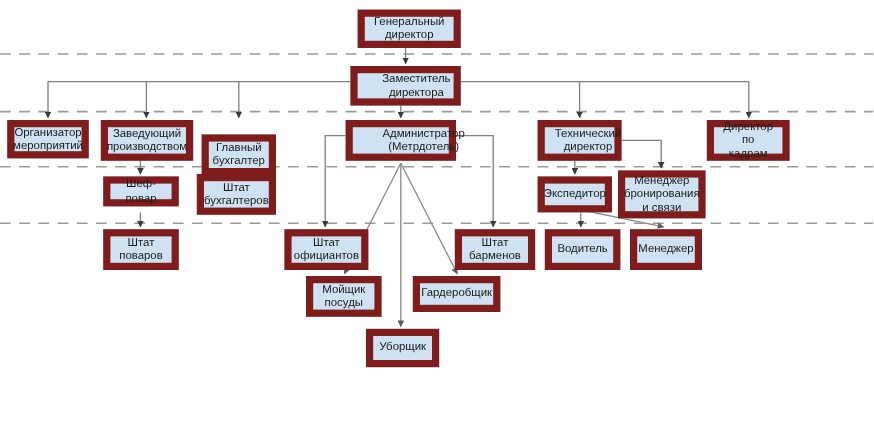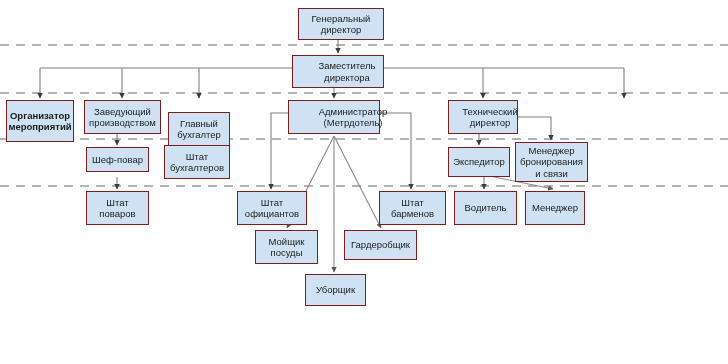--- a/index.html
+++ b/index.html
@@ -21,21 +21,21 @@
     position: absolute;
     left: 0;
     top: 0;
     width: 728px;
     height: 364px;
   }
   .node {
     position: absolute;
     box-sizing: border-box;
     background: #cfe2f3;
-    border: 1px solid #7f1d1d;
+    border: 6px solid #7f1d1d;
     color: #1b1b1b;
     font-size: 9.5px;
     line-height: 11.5px;
     text-align: center;
     display: flex;
     align-items: center;
     justify-content: center;
     padding: 1px 2px;
     white-space: pre-line;
     z-index: 3;
@@ -99,30 +99,32 @@
       <line x1="484" y1="177" x2="484" y2="189" marker-end="url(#arrow)"></line>
 
       <line x1="460" y1="170" x2="553" y2="189" stroke="#8a8a8a" marker-end="url(#arrowlite)"></line>
     </g>
   </svg>
 
   <div class="node" style="left:298px; top:8px;   width:86px; height:32px;">Генеральный
 директор</div>
   <div class="node" style="left:292px; top:55px;  width:92px; height:33px;padding-left:20px;">Заместитель
 директора</div>
-  <div class="node" style="left:6px;  top:100px; width:68px; height:42px;font-weight:bold;">Организатор
+  <div class="node" style="left:6px;  top:100px; width:68px; height:32px;">Организатор
 мероприятий</div>
   <div class="node" style="left:84px; top:100px; width:77px; height:34px;">Заведующий
 производством</div>
   <div class="node" style="left:168px; top:112px; width:62px; height:34px;">Главный
 бухгалтер</div>
   <div class="node" style="left:288px; top:100px; width:92px; height:34px;padding-left:40px;">Администратор
 (Метрдотель)</div>
   <div class="node" style="left:448px; top:100px; width:70px; height:34px;padding-left:16px;">Технический
 директор</div>
+  <div class="node" style="left:589px; top:100px; width:69px; height:34px;">Директор по
+кадрам</div>
   <div class="node" style="left:86px;  top:147px; width:63px; height:25px;">Шеф-повар</div>
   <div class="node" style="left:164px; top:145px; width:66px; height:34px;">Штат
 бухгалтеров</div>
   <div class="node" style="left:448px; top:147px; width:62px; height:30px;">Экспедитор</div>
   <div class="node" style="left:515px; top:142px; width:73px; height:40px;">Менеджер
 бронирования
 и связи</div>
   <div class="node" style="left:86px;  top:191px; width:63px; height:34px;">Штат
 поваров</div>
   <div class="node" style="left:237px; top:191px; width:70px; height:34px;">Штат

